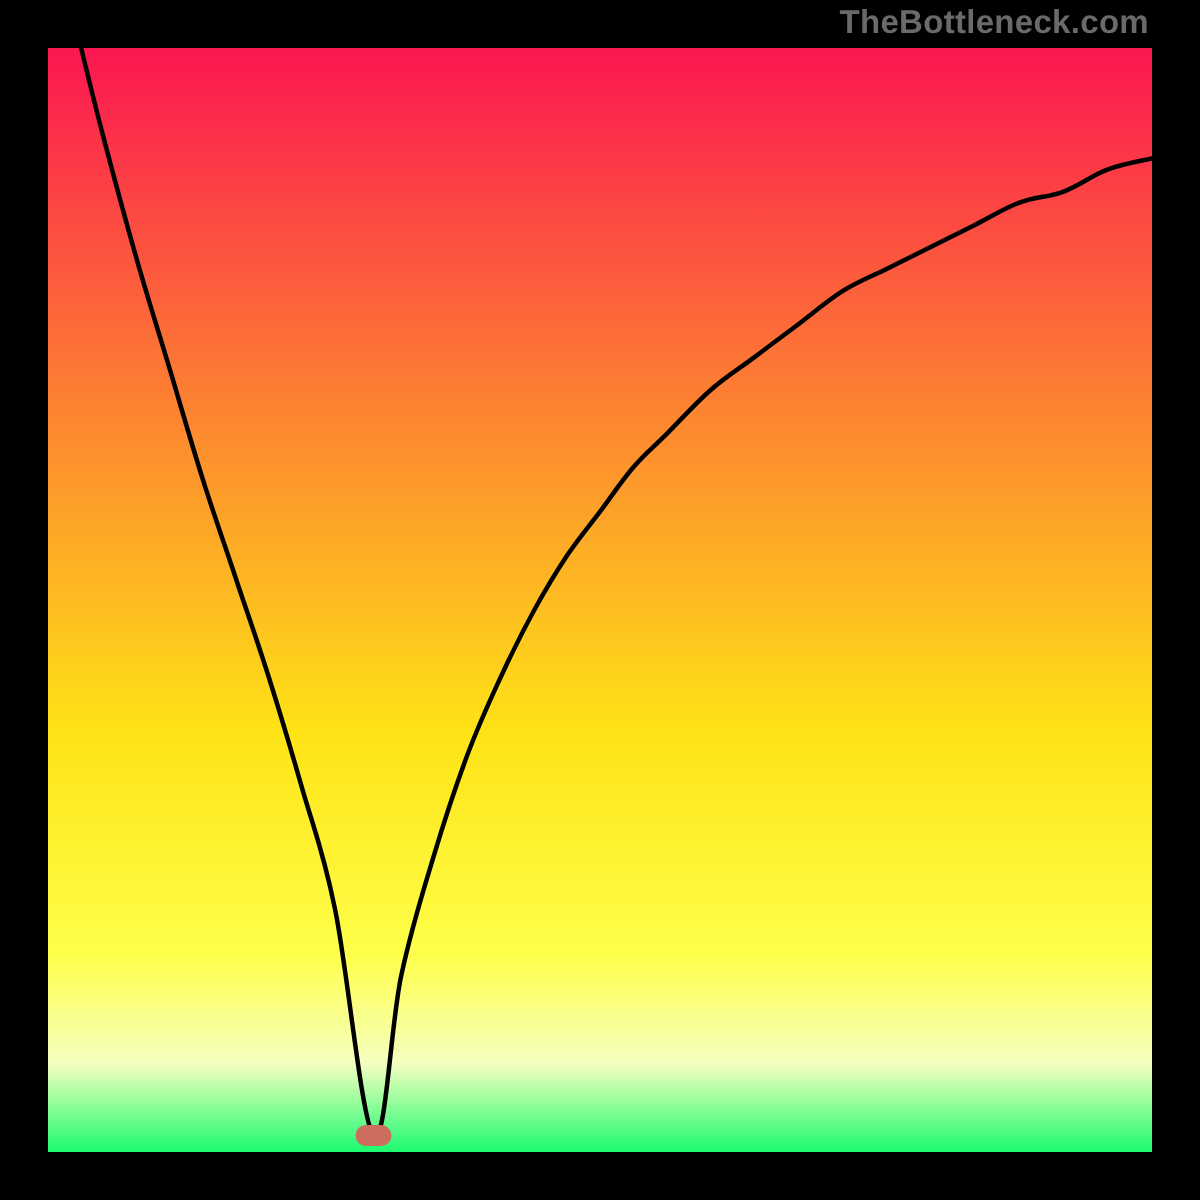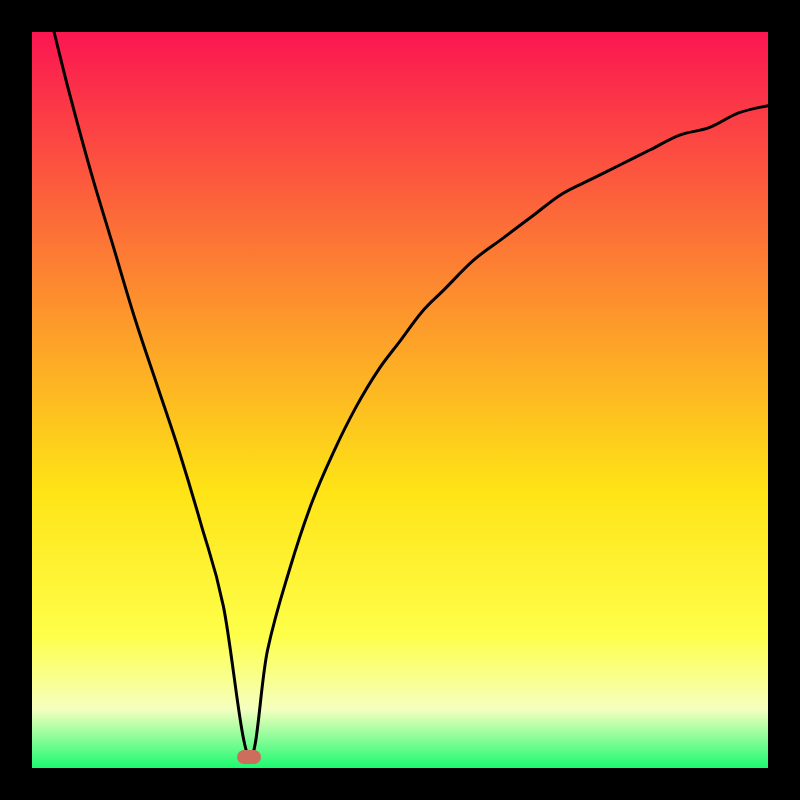--- a/index.html
+++ b/index.html
@@ -65,13 +65,14 @@
           <stop id="g5" offset="100%" stop-color="#1cfa70"></stop>
         </linearGradient>
       </defs>
       <rect x="0" y="0" width="736" height="736" fill="url(#bg-grad)"></rect>
     </svg>
     <svg class="curve-svg" viewBox="0 0 736 736" preserveAspectRatio="none">
       <path id="curve-path" d="M 22.08 0.00 C 24.73 10.60, 30.18 33.71, 36.80 58.88 C 43.42 84.05, 50.93 112.02, 58.88 139.84 C 66.83 167.66, 73.01 186.94, 80.96 213.44 C 88.91 239.94, 95.09 261.87, 103.04 287.04 C 110.99 312.21, 117.17 329.43, 125.12 353.28 C 133.07 377.13, 139.25 394.35, 147.20 419.52 C 155.15 444.69, 161.33 465.30, 169.28 493.12 C 177.23 520.94, 182.75 532.35, 191.36 574.08 C 199.97 615.81, 209.17 717.01, 217.12 724.96 C 225.07 732.91, 228.23 652.02, 235.52 618.24 C 242.81 584.46, 249.65 563.78, 257.60 537.28 C 265.55 510.78, 271.73 492.24, 279.68 471.04 C 287.63 449.84, 293.81 436.74, 301.76 419.52 C 309.71 402.30, 315.89 389.93, 323.84 375.36 C 331.79 360.79, 337.97 350.48, 345.92 338.56 C 353.87 326.64, 360.05 319.72, 368.00 309.12 C 375.95 298.52, 382.13 288.95, 390.08 279.68 C 398.03 270.41, 402.89 266.87, 412.16 257.60 C 421.43 248.33, 431.00 237.43, 441.60 228.16 C 452.20 218.89, 460.44 214.03, 471.04 206.08 C 481.64 198.13, 489.88 191.95, 500.48 184.00 C 511.08 176.05, 519.32 168.54, 529.92 161.92 C 540.52 155.30, 548.76 152.50, 559.36 147.20 C 569.96 141.90, 578.20 137.78, 588.80 132.48 C 599.40 127.18, 607.64 123.06, 618.24 117.76 C 628.84 112.46, 637.08 107.01, 647.68 103.04 C 658.28 99.07, 666.52 99.65, 677.12 95.68 C 687.72 91.71, 695.96 84.93, 706.56 80.96 C 717.16 76.99, 730.70 74.92, 736.00 73.60" fill="none" stroke="#000000" stroke-width="3" stroke-linecap="round" stroke-linejoin="round"></path>
     </svg>
     <div class="marker" id="marker" style="left: 217.12px; top: 724.96px; background: rgb(205, 109, 94);"></div>
   </div>
+  <div class="watermark">TheBottleneck.com</div>
 </div>
 
 </body></html>

